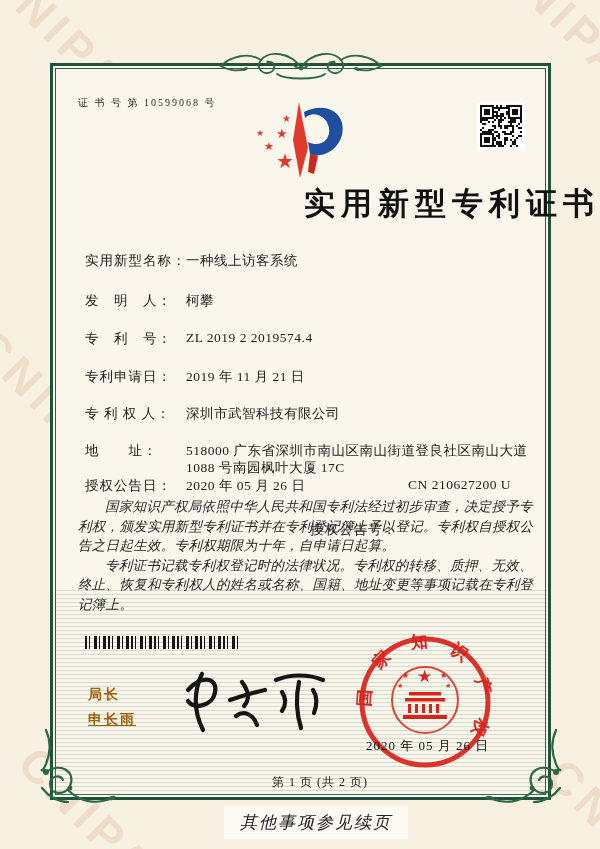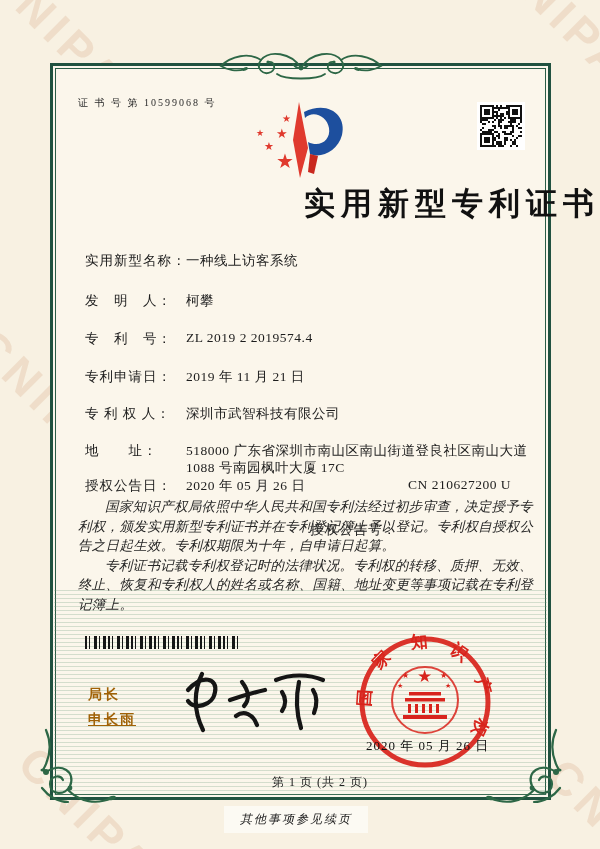--- a/index.html
+++ b/index.html
@@ -102,21 +102,21 @@
     z-index:4;
   }
 
   .page-footer {
     position:absolute; left:0; top:774px; width:600px;
     text-align:center; font-size:12px; color:#222222; letter-spacing:1px;margin-left:20px;
   }
   .continuation {
     position:absolute; left:224px; top:806px;
     background:#fcfaf3; padding:5px 16px;
-    font-size:12px; font-style:italic; color:#222222; letter-spacing:2px;
+    font-size:17px; font-style:italic; color:#222222; letter-spacing:2px;
   }
 
   .ornament-top { position:absolute; left:215px; top:44px; width:172px; height:42px; z-index:4; }
   .ornament-bl { position:absolute; left:34px; top:726px; width:84px; height:86px; z-index:4; }
   .ornament-br { position:absolute; left:484px; top:726px; width:84px; height:86px; z-index:4; transform:scaleX(-1); }
 </style>
 </head>
 <body>
 
 <span class="wm" style="left:-28px; top:2px;">CNIPA</span>

